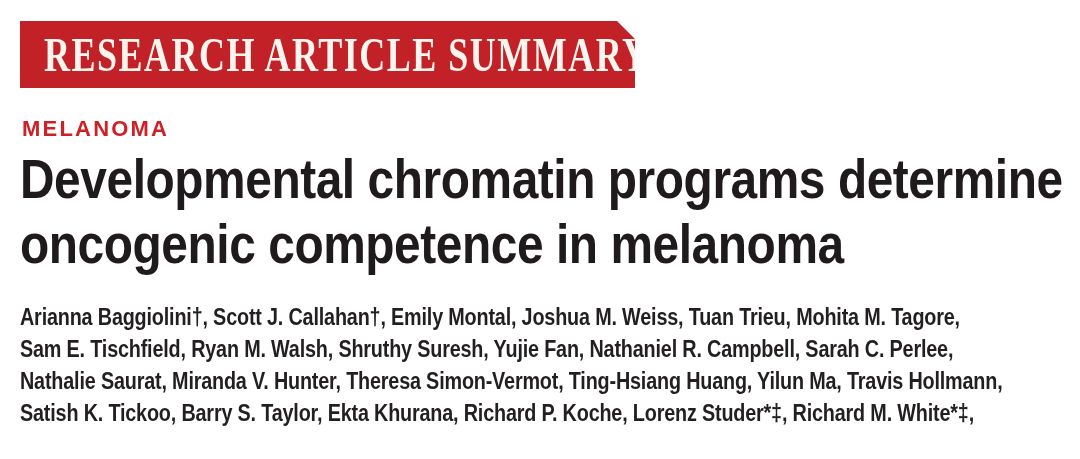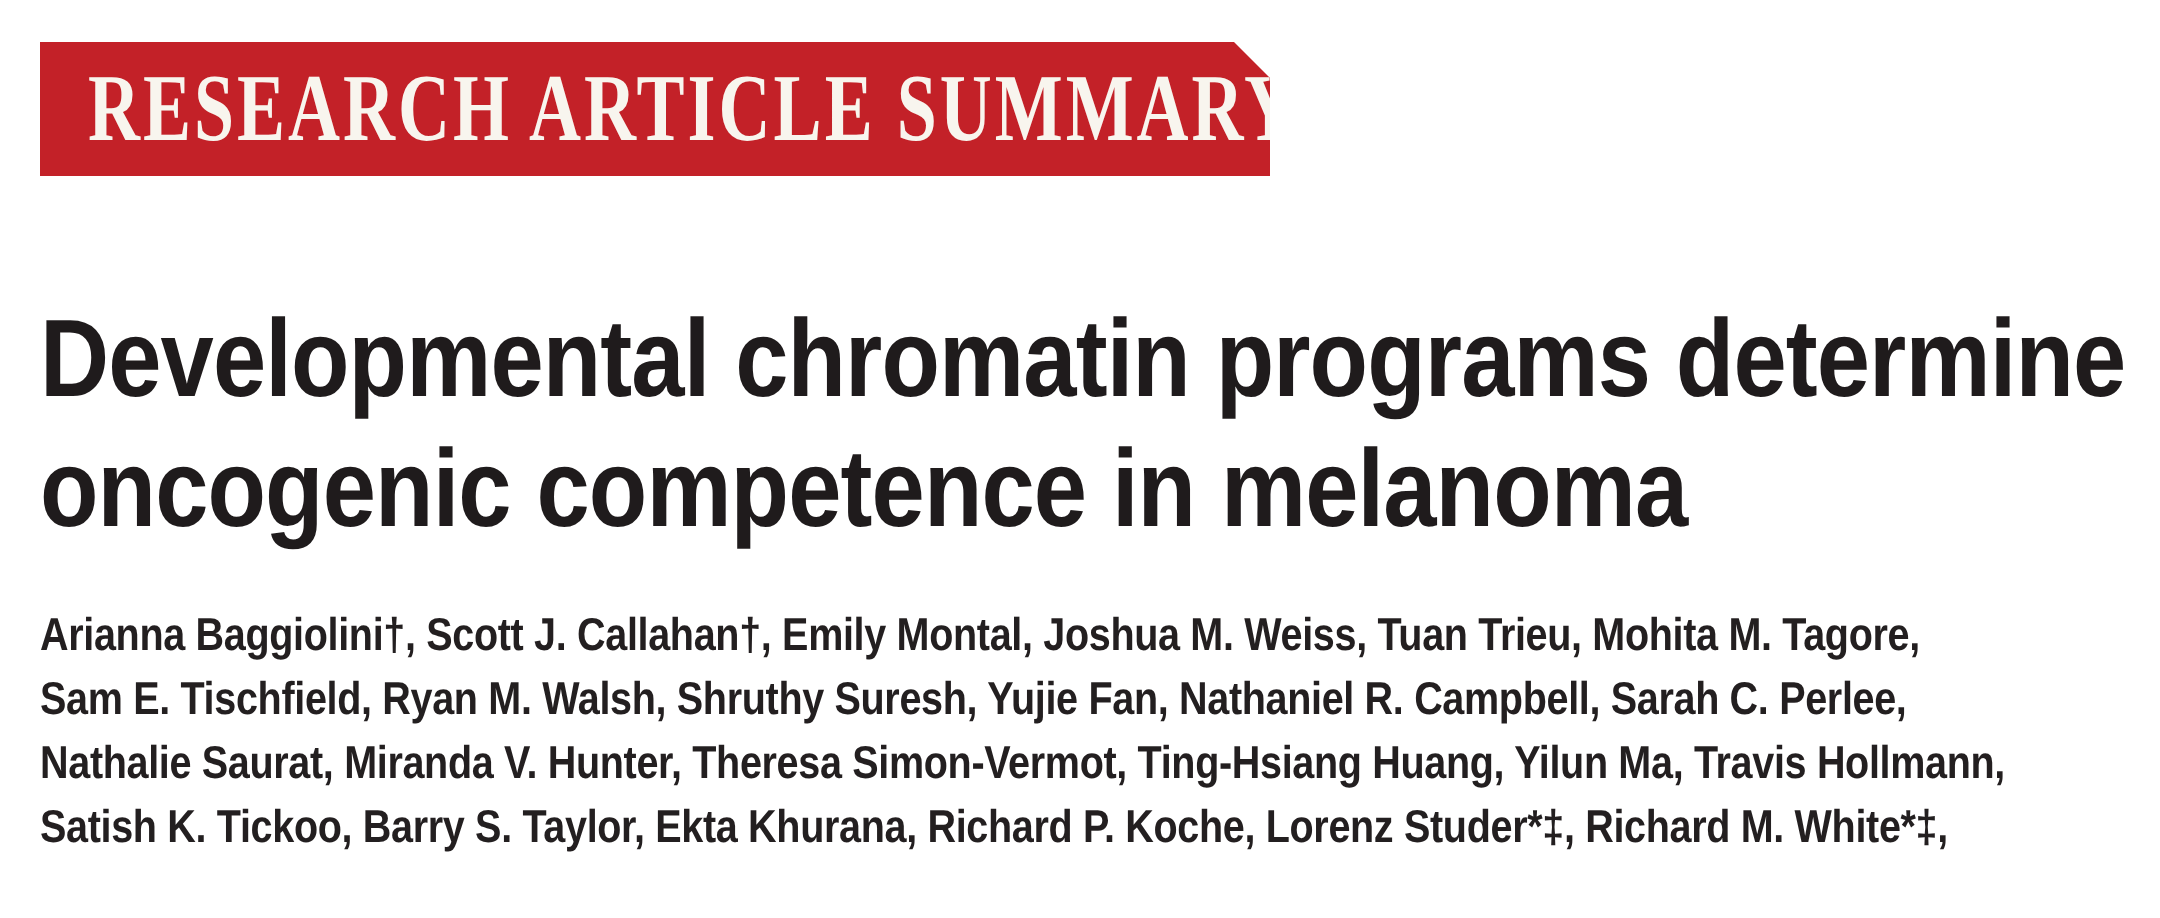--- a/index.html
+++ b/index.html
@@ -89,20 +89,21 @@
 </style>
 </head>
 <body>
 
 <div class="page">
 
   <div class="banner">
     <span class="banner-label">RESEARCH ARTICLE SUMMARY</span>
   </div>
 
+  <div class="category">MELANOMA</div>
 
   <h1 class="title">
     <span class="title-line">Developmental chromatin programs determine</span>
     <span class="title-line">oncogenic competence in melanoma</span>
   </h1>
 
   <div class="authors">
     <span class="author-line">Arianna Baggiolini†, Scott J. Callahan†, Emily Montal, Joshua M. Weiss, Tuan Trieu, Mohita M. Tagore,</span>
     <span class="author-line">Sam E. Tischfield, Ryan M. Walsh, Shruthy Suresh, Yujie Fan, Nathaniel R. Campbell, Sarah C. Perlee,</span>
     <span class="author-line">Nathalie Saurat, Miranda V. Hunter, Theresa Simon-Vermot, Ting-Hsiang Huang, Yilun Ma, Travis Hollmann,</span>

